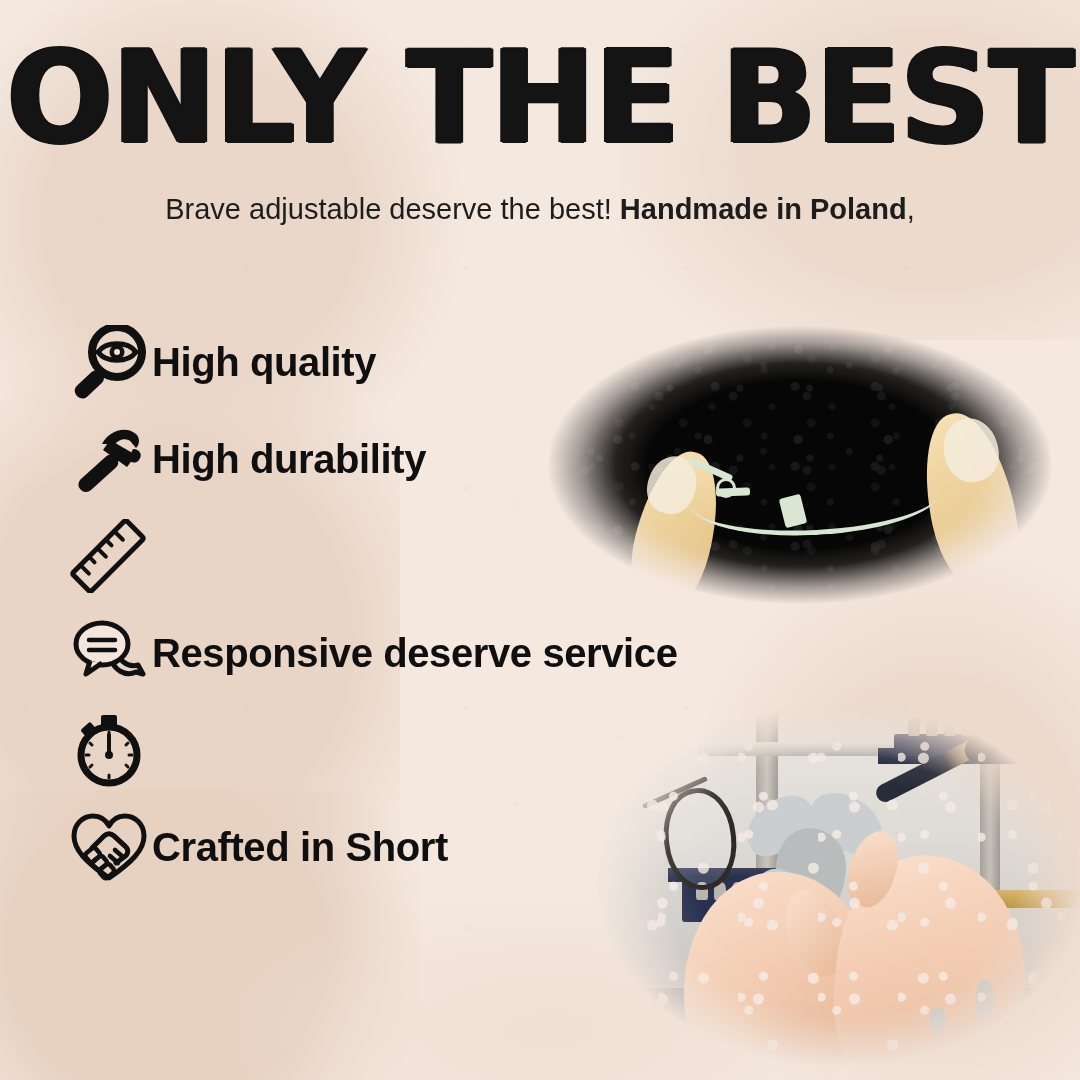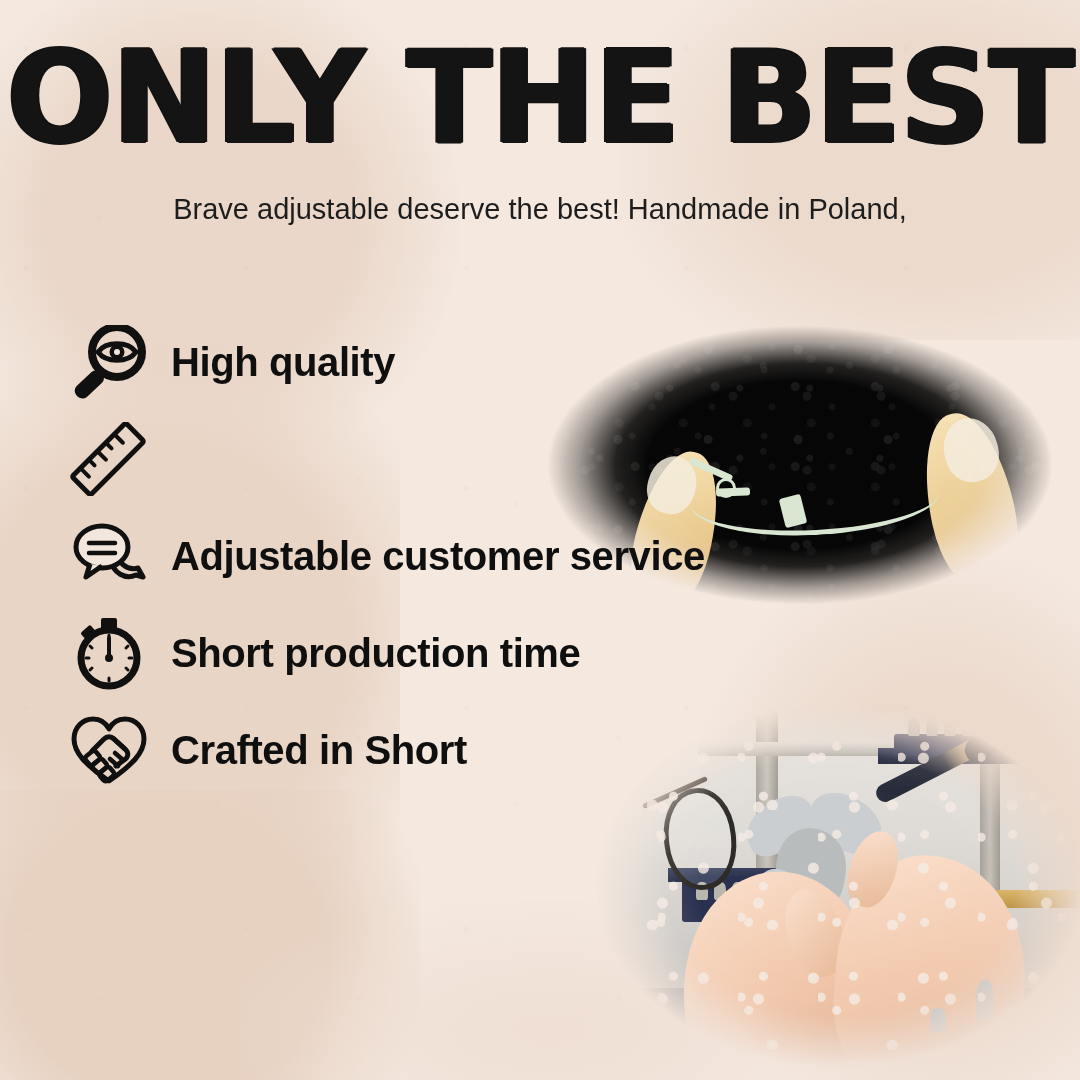--- a/index.html
+++ b/index.html
@@ -42,29 +42,29 @@
     text-shadow:0 0 1px #141414, 1px 0 0 #141414, -1px 0 0 #141414,
                 0 1px 0 #141414, 0 -1px 0 #141414, 2px 0 0 #141414, -2px 0 0 #141414;
     white-space:nowrap;
   }
 
   
   .subtitle{
     position:absolute;left:0;top:192px;width:1080px;text-align:center;
     font-size:29px;line-height:35px;color:#1d1d1d;font-weight:normal;
   }
-  .subtitle b{font-weight:normal;}
+  .subtitle b{font-weight:bold;}
 
   
   .features{position:absolute;left:62px;top:322px;width:730px;}
   .feature-row{position:relative;height:97px;}
   .feature-icon{position:absolute;left:6px;top:0;width:82px;height:80px;
     display:flex;align-items:center;justify-content:center;}
   .feature-icon svg{display:block;}
-  .feature-label{position:absolute;left:109px;top:0;height:80px;display:flex;align-items:center;
+  .feature-label{position:absolute;left:90px;top:0;height:80px;display:flex;align-items:center;
     font-size:40px;font-weight:bold;color:#0f0f0f;letter-spacing:-.4px;white-space:nowrap;}
 
   
   .photo{position:absolute;overflow:hidden;}
 
   .photo-top{left:520px;top:300px;width:560px;height:330px;}
   .photo-top .edge{
     position:absolute;inset:0;
     -webkit-mask-image:radial-gradient(ellipse 47% 44% at 50% 50%, #000 58%, rgba(0,0,0,.88) 70%, rgba(0,0,0,.35) 84%, rgba(0,0,0,0) 96%);
             mask-image:radial-gradient(ellipse 47% 44% at 50% 50%, #000 58%, rgba(0,0,0,.88) 70%, rgba(0,0,0,.35) 84%, rgba(0,0,0,0) 96%);
@@ -243,20 +243,31 @@
           <rect x="2" y="52" width="34" height="15" rx="7" transform="rotate(-43 19 59)" fill="#101010"></rect>
           <circle cx="47" cy="27" r="25" fill="none" stroke="#101010" stroke-width="8"></circle>
           <path d="M28 27 C36 16, 58 16, 66 27 C58 38, 36 38, 28 27 Z" fill="none" stroke="#101010" stroke-width="5"></path>
           <circle cx="47" cy="27" r="7.5" fill="#101010"></circle>
           <circle cx="47" cy="27" r="3" fill="#f2e6dd"></circle>
         </svg>
       </span>
       <span class="feature-label">High quality</span>
     </div>
 
+    <div class="feature-row">
+      <span class="feature-icon">
+        <svg width="78" height="74" viewBox="0 0 78 74">
+          <rect x="4" y="44" width="48" height="15" rx="7" transform="rotate(-42 28 51)" fill="#101010"></rect>
+          <path d="M32 22 C38 9, 56 3, 66 12 C70 16, 70 22, 66 26 L61 20 C58 16, 50 16, 45 22 Z" fill="#101010"></path>
+          <path d="M40 18 L66 33 L57 45 L33 28 Z" fill="#101010"></path>
+          <path d="M63 27 C70 27, 73 33, 69 38 C66 42, 60 41, 58 37 Z" fill="#101010"></path>
+        </svg>
+      </span>
+      <span class="feature-label">High durability</span>
+    </div>
 
     <div class="feature-row">
       <span class="feature-icon">
         <svg width="78" height="74" viewBox="0 0 78 74">
           <g transform="rotate(-45 38 37)">
             <rect x="0" y="24" width="76" height="26" rx="2" fill="none" stroke="#101010" stroke-width="5"></rect>
             <g stroke="#101010" stroke-width="4" stroke-linecap="round">
               <line x1="12" y1="24" x2="12" y2="36"></line>
               <line x1="24" y1="24" x2="24" y2="32"></line>
               <line x1="36" y1="24" x2="36" y2="36"></line>
@@ -271,21 +282,21 @@
     <div class="feature-row">
       <span class="feature-icon">
         <svg width="78" height="74" viewBox="0 0 78 74">
           <path d="M46 30 C46 43, 57 52, 68 49 L73 58 L66 56 C56 61, 42 54, 42 41 Z" fill="none" stroke="#101010" stroke-width="5" stroke-linejoin="round"></path>
           <ellipse cx="32" cy="28" rx="26" ry="21" fill="#f2e6dd" stroke="#101010" stroke-width="5"></ellipse>
           <path d="M20 45 L16 58 L32 47" fill="#f2e6dd" stroke="#101010" stroke-width="5" stroke-linejoin="round"></path>
           <line x1="19" y1="24" x2="45" y2="24" stroke="#101010" stroke-width="4.5" stroke-linecap="round"></line>
           <line x1="19" y1="34" x2="45" y2="34" stroke="#101010" stroke-width="4.5" stroke-linecap="round"></line>
         </svg>
       </span>
-      <span class="feature-label">Adjustable customer service</span>
+      <span class="feature-label">Responsive deserve service</span>
     </div>
 
     <div class="feature-row">
       <span class="feature-icon">
         <svg width="78" height="74" viewBox="0 0 78 74">
           <rect x="31" y="2" width="16" height="12" rx="2" fill="#101010"></rect>
           <rect x="12" y="12" width="13" height="11" rx="2" transform="rotate(-42 18 17)" fill="#101010"></rect>
           <circle cx="39" cy="42" r="28" fill="none" stroke="#101010" stroke-width="7"></circle>
           <line x1="39" y1="42" x2="39" y2="22" stroke="#101010" stroke-width="4" stroke-linecap="round"></line>
           <circle cx="39" cy="42" r="4" fill="#101010"></circle>
@@ -294,21 +305,20 @@
             <line x1="58" y1="30" x2="56" y2="32"></line>
             <line x1="62" y1="42" x2="59" y2="42"></line>
             <line x1="58" y1="54" x2="56" y2="52"></line>
             <line x1="39" y1="65" x2="39" y2="62"></line>
             <line x1="20" y1="54" x2="22" y2="52"></line>
             <line x1="16" y1="42" x2="19" y2="42"></line>
             <line x1="20" y1="30" x2="22" y2="32"></line>
           </g>
         </svg>
       </span>
-      <span class="feature-label">Short production time</span>
     </div>
 
     <div class="feature-row">
       <span class="feature-icon">
         <svg width="78" height="74" viewBox="0 0 78 74">
           <path d="M39 68 C16 52, 4 40, 4 26 C4 14, 13 6, 23 6 C30 6, 36 10, 39 16 C42 10, 48 6, 55 6 C65 6, 74 14, 74 26 C74 40, 62 52, 39 68 Z" fill="none" stroke="#101010" stroke-width="5" stroke-linejoin="round"></path>
           <path d="M22 38 L34 26 C37 23, 41 23, 44 26 L55 36" fill="none" stroke="#101010" stroke-width="5" stroke-linecap="round" stroke-linejoin="round"></path>
           <path d="M44 26 L56 37 C59 40, 58 45, 54 47 L46 53" fill="none" stroke="#101010" stroke-width="5" stroke-linecap="round" stroke-linejoin="round"></path>
           <g fill="none" stroke="#101010" stroke-width="4.5" stroke-linejoin="round">
             <rect x="16" y="40" width="13" height="11" rx="3" transform="rotate(-40 22 45)"></rect>

